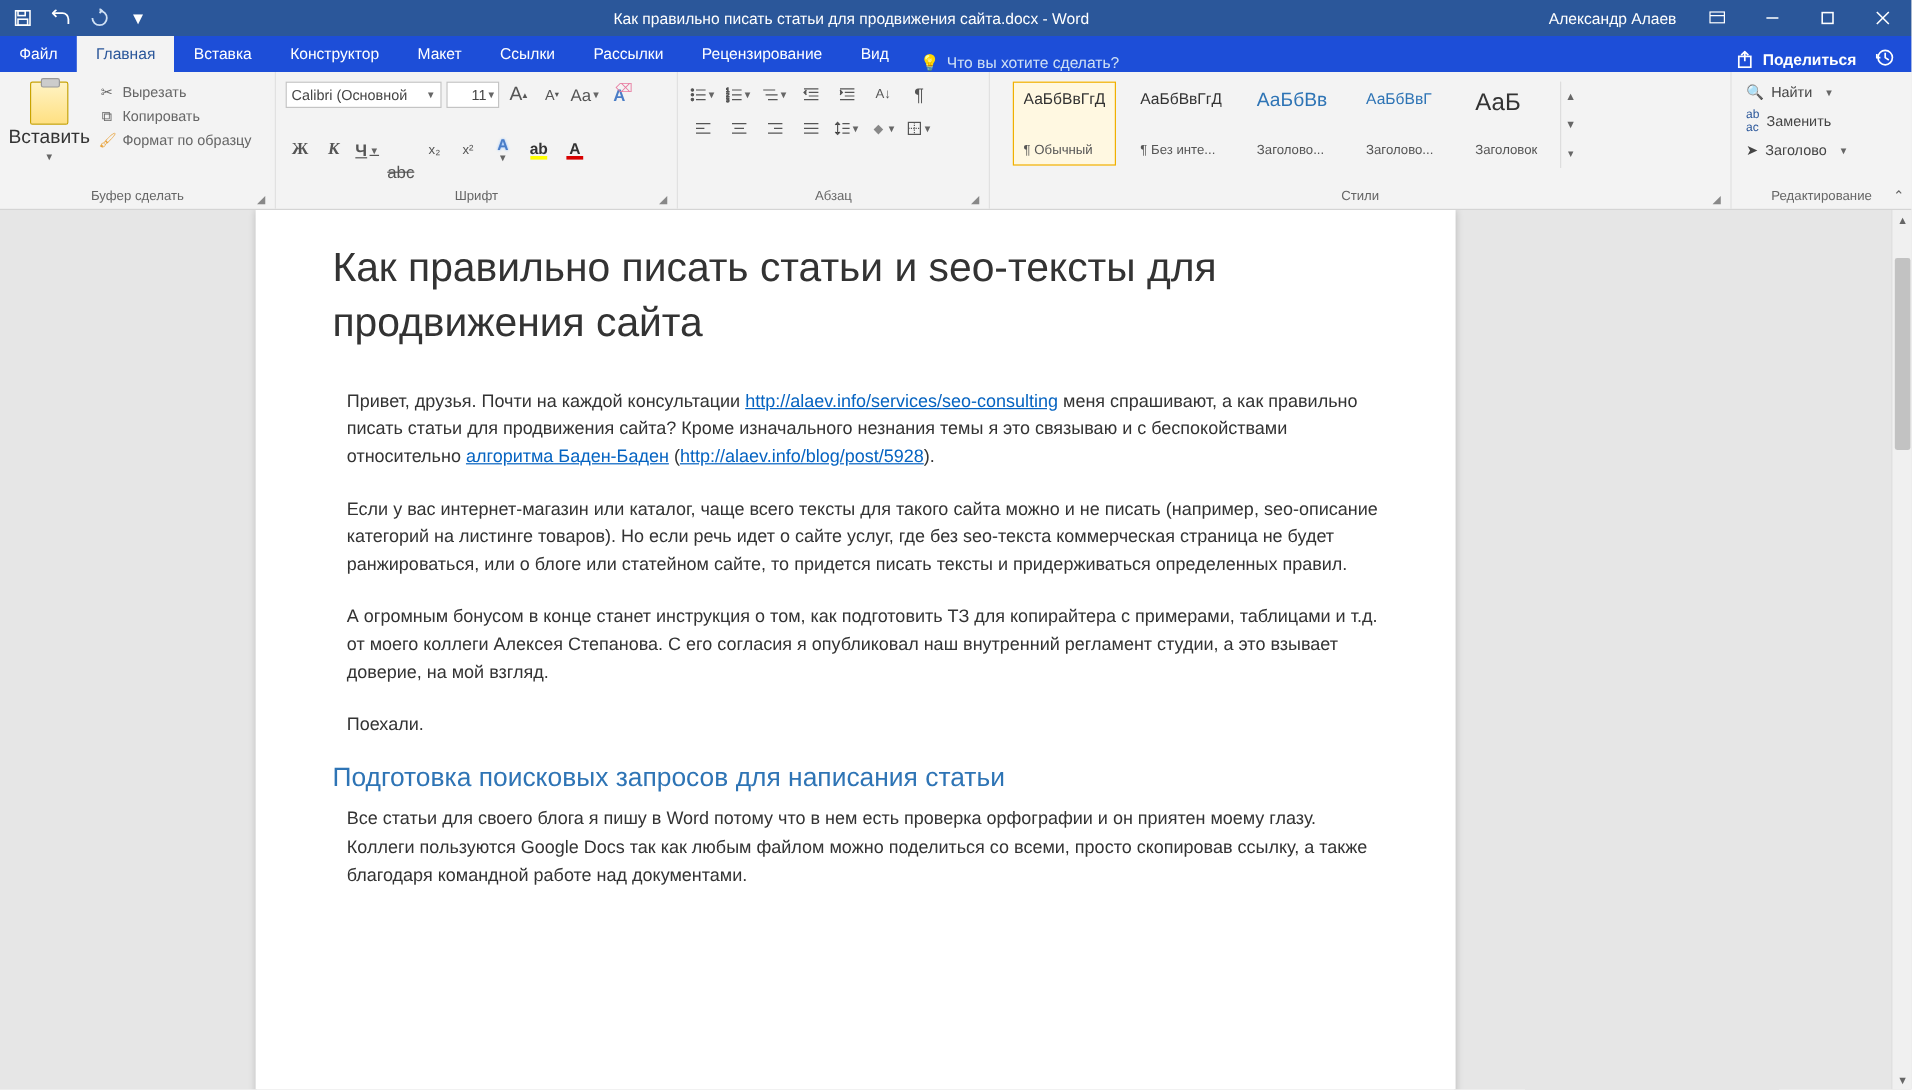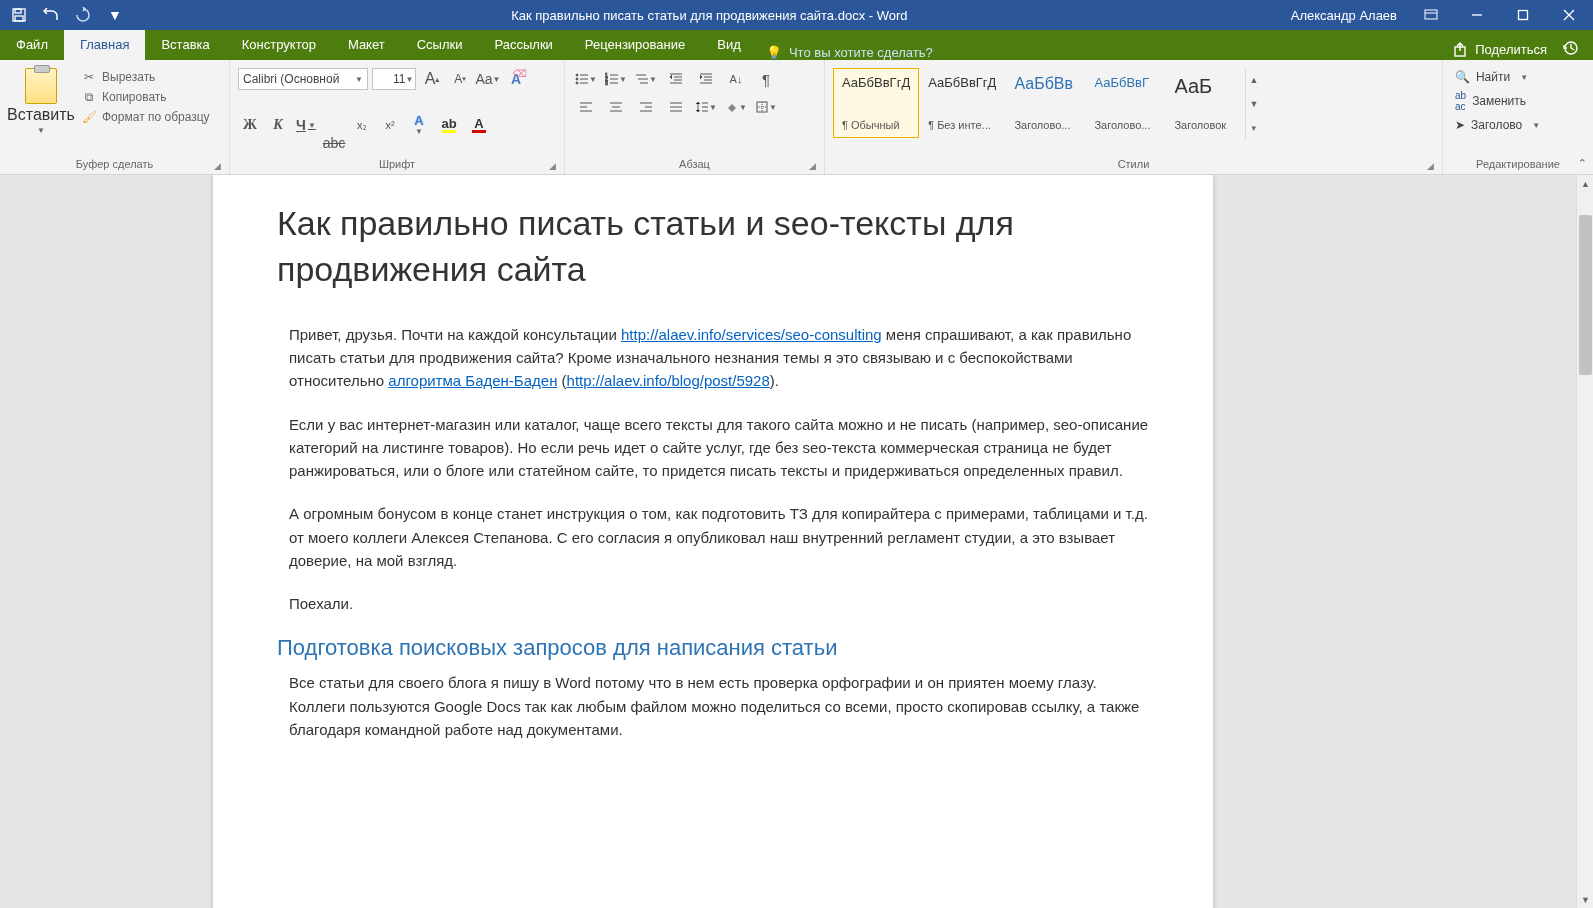--- a/index.html
+++ b/index.html
@@ -6,27 +6,27 @@
 body { font-family:"Segoe UI", Arial, sans-serif; font-size:12px; background:#e6e6e6; overflow:hidden; width:1593px; height:908px; }
 
 .titlebar { height:30px; background:#2b579a; color:#fff; display:flex; align-items:center; }
 .qat { display:flex; align-items:center; gap:14px; padding:0 10px; }
 .qat .ico { width:18px; height:18px; display:flex; align-items:center; justify-content:center; color:#fff; font-size:14px; }
 .title-center { flex:1; text-align:center; font-size:13px; color:#fff; }
 .userarea { display:flex; align-items:center; gap:10px; padding:0 6px; }
 .winbtn { width:36px; height:30px; display:flex; align-items:center; justify-content:center; color:#fff; font-size:12px; }
 .userlabel { font-size:13px; padding-right:6px; }
 
-.tabsrow { height:30px; background:#4d7c0f; display:flex; align-items:flex-end; }
+.tabsrow { height:30px; background:#1d4ed8; display:flex; align-items:flex-end; }
 .tab { padding:0 16px; height:30px; line-height:30px; color:#fff; font-size:13px; cursor:pointer; }
 .tab.active { background:#f3f3f3; color:#2b579a; }
 .tellme { flex:1; display:flex; align-items:center; color:#cfe0f4; font-size:13px; padding-left:10px; gap:6px; }
 .tellme .bulb { font-size:13px; }
 .tabright { display:flex; align-items:center; gap:14px; padding:0 14px; color:#fff; font-size:13px; }
-.tabright .share { display:flex; gap:6px; }
+.tabright .share { display:flex; gap:6px;font-weight:bold; }
 
 .ribbon { height:115px; background:#f3f3f3; border-bottom:1px solid #d4d4d4; display:flex; position:relative; }
 .group { border-right:1px solid #e1e1e1; padding:4px 8px 0 8px; display:flex; flex-direction:column; position:relative; }
 .group-body { flex:1; display:flex; }
 .group-label { text-align:center; font-size:11px; color:#666; padding:2px 0 4px 0; position:relative; }
 .group-label .launcher { position:absolute; right:0; bottom:3px; font-size:9px; color:#888; }
 
 .paste-col { display:flex; flex-direction:column; align-items:center; width:66px; gap:2px; padding-top:4px; }
 .paste-ico { width:32px; height:36px; background:linear-gradient(#fff3c4,#ffe082); border:1px solid #c9a300; border-radius:2px; position:relative; }
 .paste-ico::before { content:""; position:absolute; top:-4px; left:8px; width:14px; height:6px; background:#ccc; border:1px solid #999; border-radius:2px; }
@@ -46,21 +46,21 @@
 .fbtn.strike { text-decoration:line-through;margin-top:36px; } .fbtn.sub { font-size:11px; } .fbtn.sup { font-size:11px; }
 .colorbtn { width:26px; height:22px; display:flex; flex-direction:column; align-items:center; justify-content:center; }
 .colorbtn .letter { font-size:13px; font-weight:bold; line-height:12px; }
 .colorbtn .bar { width:14px; height:3px; }
 
 .para-body { flex-direction:column; gap:6px; padding-top:4px; }
 .pbtn { width:26px; height:22px; display:flex; align-items:center; justify-content:center; color:#555; }
 .pbtn svg { width:14px; height:14px; }
 
 .styles-body { display:flex; align-items:flex-start; padding-top:4px; gap:0; }
-.stylecard { border:1px solid transparent; padding:6px 8px; min-width:80px; height:70px; display:flex; flex-direction:column; justify-content:space-between; cursor:pointer; }
+.stylecard { border:1px solid transparent; padding:6px 8px; min-width:80px; height:70px; display:flex; flex-direction:column; justify-content:space-between; cursor:pointer;margin-left:11px; }
 .stylecard.sel { border:1px solid #f0b000; background:#fff8e1; }
 .stylecard .preview { font-size:13px; color:#333; white-space:nowrap; overflow:hidden; }
 .stylecard .preview.blue { color:#2e74b5; }
 .stylecard .preview.big { font-size:20px; }
 .stylecard .name { font-size:11px; color:#555; white-space:nowrap; overflow:hidden; text-overflow:ellipsis;}
 .styles-exp { width:16px; display:flex; flex-direction:column; border-left:1px solid #ddd; }
 .styles-exp div { height:24px; display:flex; align-items:center; justify-content:center; font-size:9px; color:#666; }
 
 .edit-body { flex-direction:column; gap:6px; padding:6px 4px 0 4px; font-size:12px; color:#444; }
 .edit-body .row { display:flex; align-items:center; gap:6px; }

